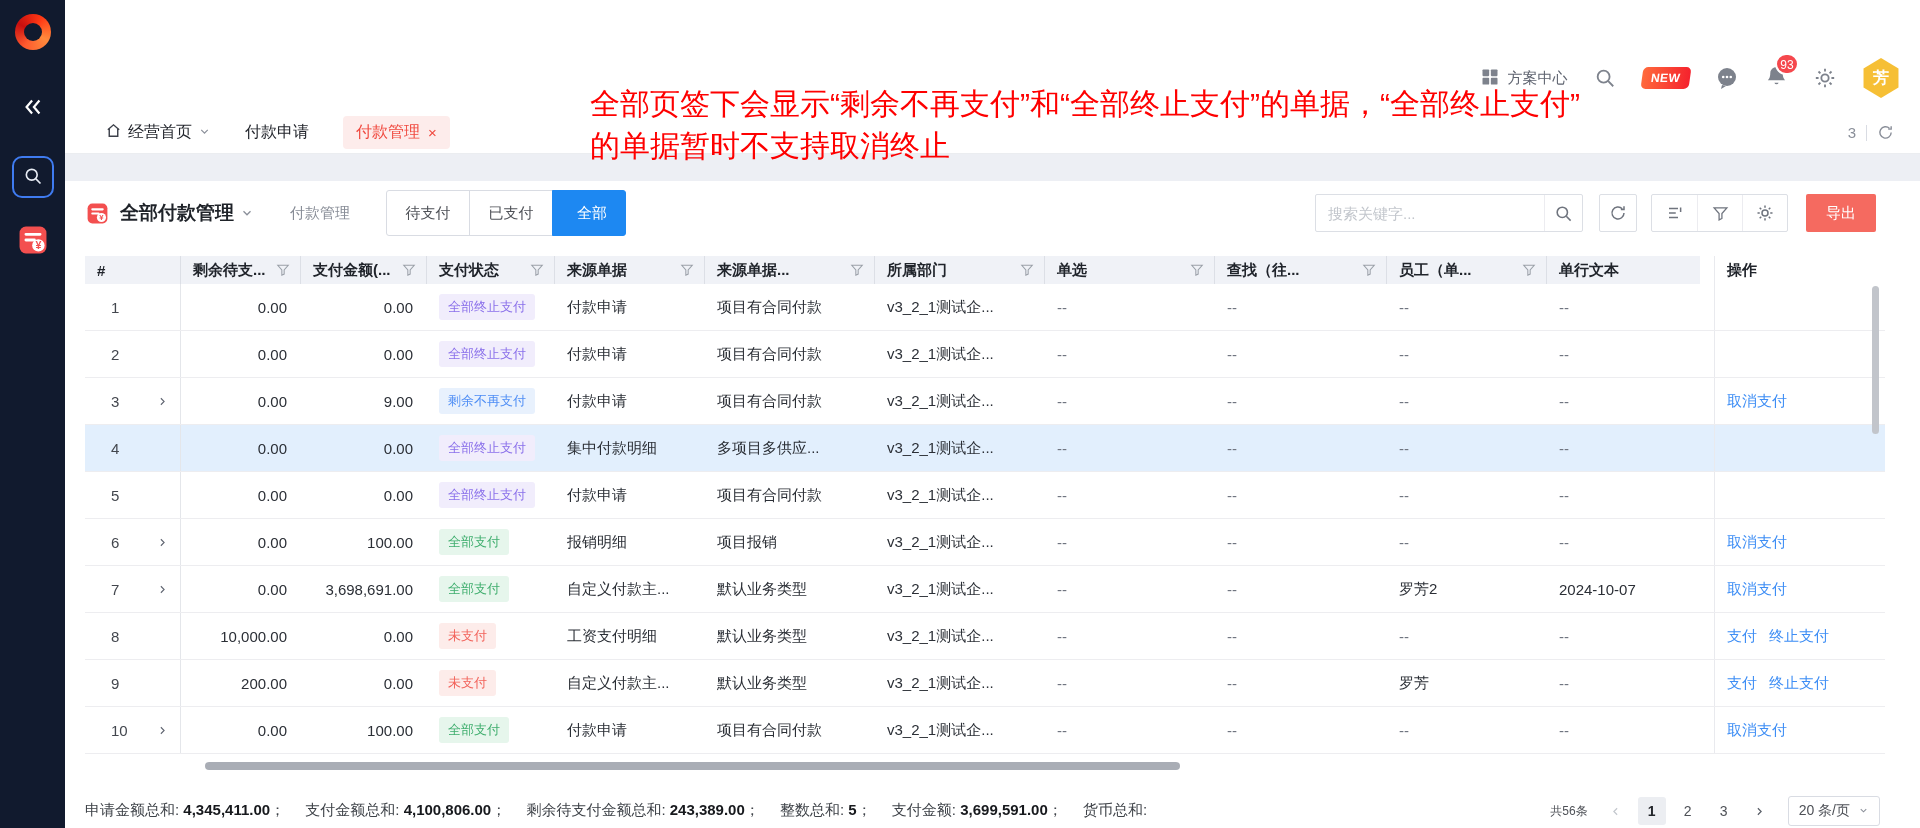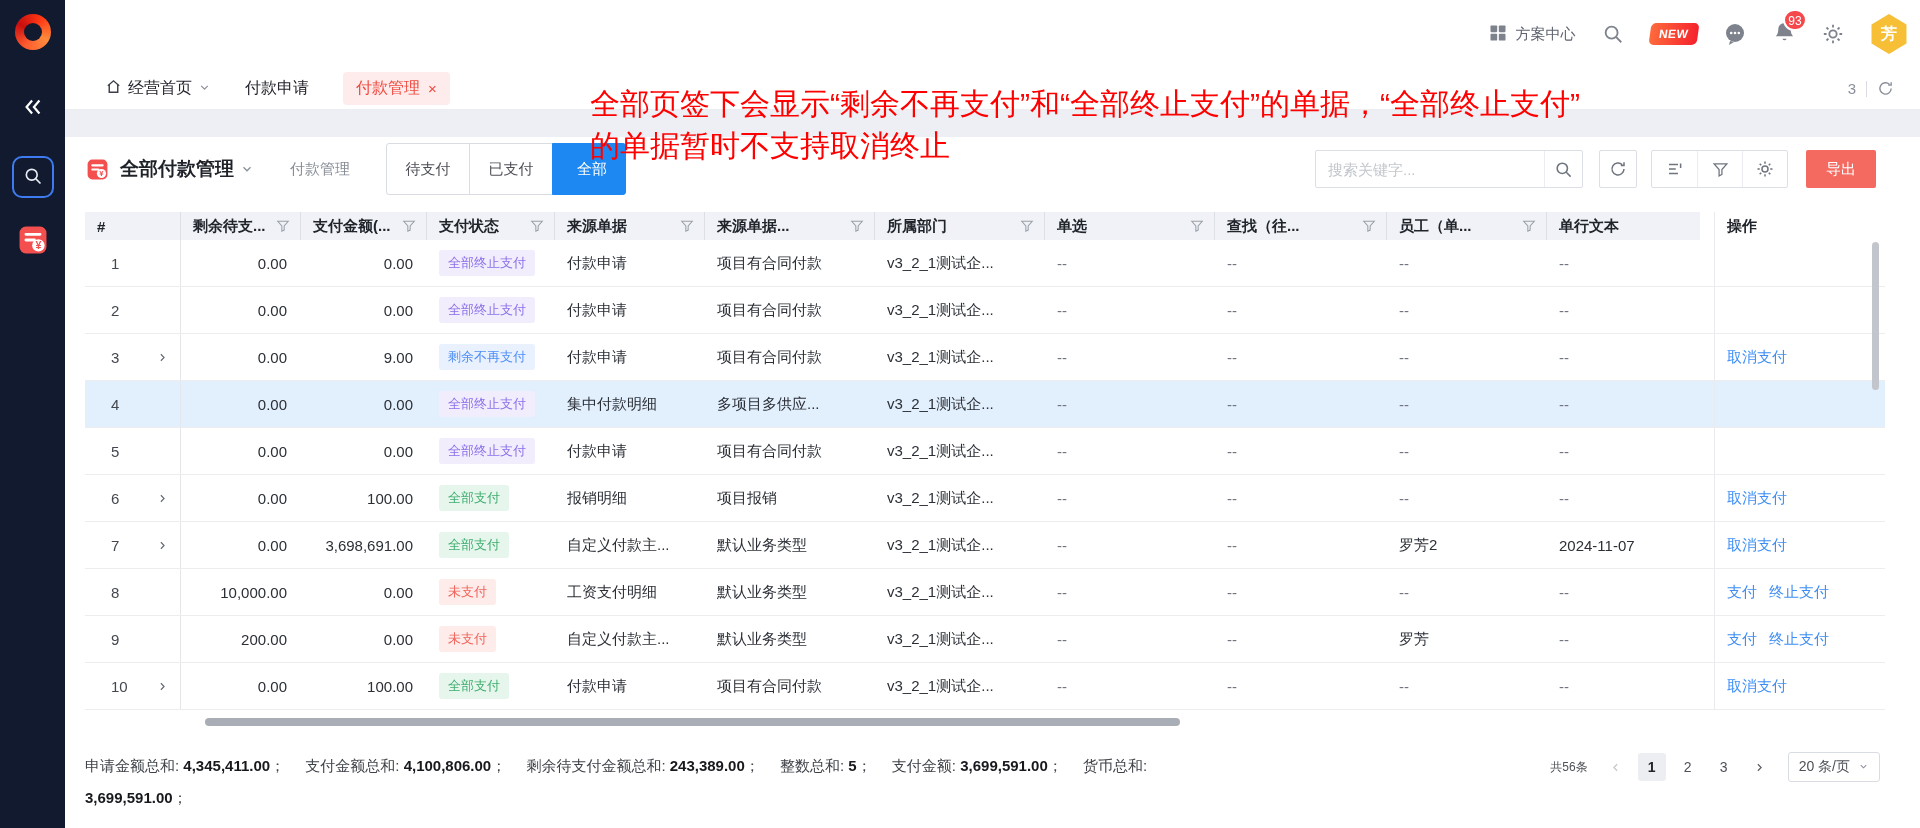--- a/index.html
+++ b/index.html
@@ -15,21 +15,21 @@
   .logo::after { content:""; position:absolute; inset:9px; border-radius:50%; background:#111a2e; }
   .collapse { margin-top:42px; width:30px; height:30px; display:flex; align-items:center; justify-content:center; cursor:pointer; }
   .nav-search { margin-top:34px; width:42px; height:42px; border:2px solid #3f7bf0; border-radius:10px;
     display:flex; align-items:center; justify-content:center; color:#e8ecf4; cursor:pointer; }
   .nav-app { margin-top:24px; width:38px; height:38px; display:flex; align-items:center; justify-content:center; cursor:pointer; }
 
   
   .main { position:relative; flex:1; background:#fff; }
 
   
-  .topbar { height:68px; display:flex; align-items:center; justify-content:flex-end; padding-right:12px; gap:26px; background:#fff; }
+  .topbar { height:68px; display:flex; align-items:center; justify-content:flex-end; padding-right:20px; gap:26px; background:#fff;margin-top:44px; }
   .tb-solution { display:flex; align-items:center; gap:8px; color:#5f6470; font-size:15px; cursor:pointer; }
   .tb-icon { display:flex; align-items:center; cursor:pointer; }
   .new-badge { background:linear-gradient(90deg,#ff6a3c,#f5222d); color:#fff; font-weight:bold; font-size:12px;
     padding:4px 9px; border-radius:5px; transform:skewX(-8deg); letter-spacing:.5px; cursor:pointer; }
   .bell-wrap { position:relative; cursor:pointer; }
   .bell-badge { position:absolute; top:-12px; left:10px; background:#f5484d; color:#fff; font-size:12px;
     min-width:24px; height:22px; line-height:20px; text-align:center; border-radius:11px; border:2px solid #fff; padding:0 3px; }
   .avatar { width:38px; height:40px; background:#f6bf35; color:#fff; font-weight:bold; font-size:16px;
     display:flex; align-items:center; justify-content:center; cursor:pointer;
     clip-path:polygon(50% 0,96% 26%,96% 74%,50% 100%,4% 74%,4% 26%); }
@@ -50,21 +50,21 @@
   
   .content { padding:0 20px; position:relative; background:#fff; }
 
   
   .toolbar { margin-top:11px; height:42px; display:flex; align-items:center; justify-content:space-between; }
   .tb-left { display:flex; align-items:center; }
   .view-title { font-size:19px; font-weight:bold; color:#1f2329; margin-left:10px; }
   .view-caret { margin-left:6px; display:flex; }
   .view-sub { margin-left:36px; font-size:15px; color:#878c96; cursor:pointer; }
   .seg-group { display:flex; margin-left:36px; }
-  .seg { height:52px; min-width:84px; padding:0 18px; background:#fff; border:1px solid #d9dce3;
+  .seg { height:46px; min-width:84px; padding:0 18px; background:#fff; border:1px solid #d9dce3;
     font-size:15px; color:#4e5157; margin-left:-1px; cursor:pointer; font-family:inherit; }
   .seg:first-child { border-radius:3px 0 0 3px; margin-left:0; }
   .seg:last-child { border-radius:0 3px 3px 0; min-width:70px; }
   .seg-active { background:#1d88f2; border-color:#1d88f2; color:#fff; position:relative; z-index:1;padding-left:24px; }
   .tb-right { display:flex; align-items:center; margin-right:24px; }
   .search-wrap { display:flex; width:268px; height:38px; border:1px solid #dcdfe5; border-radius:2px; align-items:center; }
   .search-wrap input { flex:1; border:none; outline:none; padding:0 12px; font-size:15px; color:#333; font-family:inherit; min-width:0; }
   .search-wrap input::placeholder { color:#c2c6cc; }
   .search-seg { width:38px; height:100%; display:flex; align-items:center; justify-content:center;
     border-left:1px solid #ececf0; color:#6f747e; cursor:pointer; }
@@ -521,21 +521,21 @@
               <div class="td td-right">3,698,691.00</div>
               <div class="td td-status">
                 <span class="badge" style="color: rgb(63, 174, 110); background: rgb(230, 246, 236);">全部支付</span>
               </div>
               <div class="td td-text">自定义付款主...</div>
               <div class="td td-text">默认业务类型</div>
               <div class="td td-text">v3_2_1测试企...</div>
               <div class="td td-text dim">--</div>
               <div class="td td-text dim">--</div>
               <div class="td td-text">罗芳2</div>
-              <div class="td td-text">2024-11-07</div>
+              <div class="td td-text">2024-10-07</div>
               <div class="td td-action">
                 <a class="link">取消支付</a>
               </div>
             </div>
             <div class="grid-row tr">
               <div class="td td-num">8</div>
               <div class="td td-expand"></div>
               <div class="td td-right">10,000.00</div>
               <div class="td td-right">0.00</div>
               <div class="td td-status">

